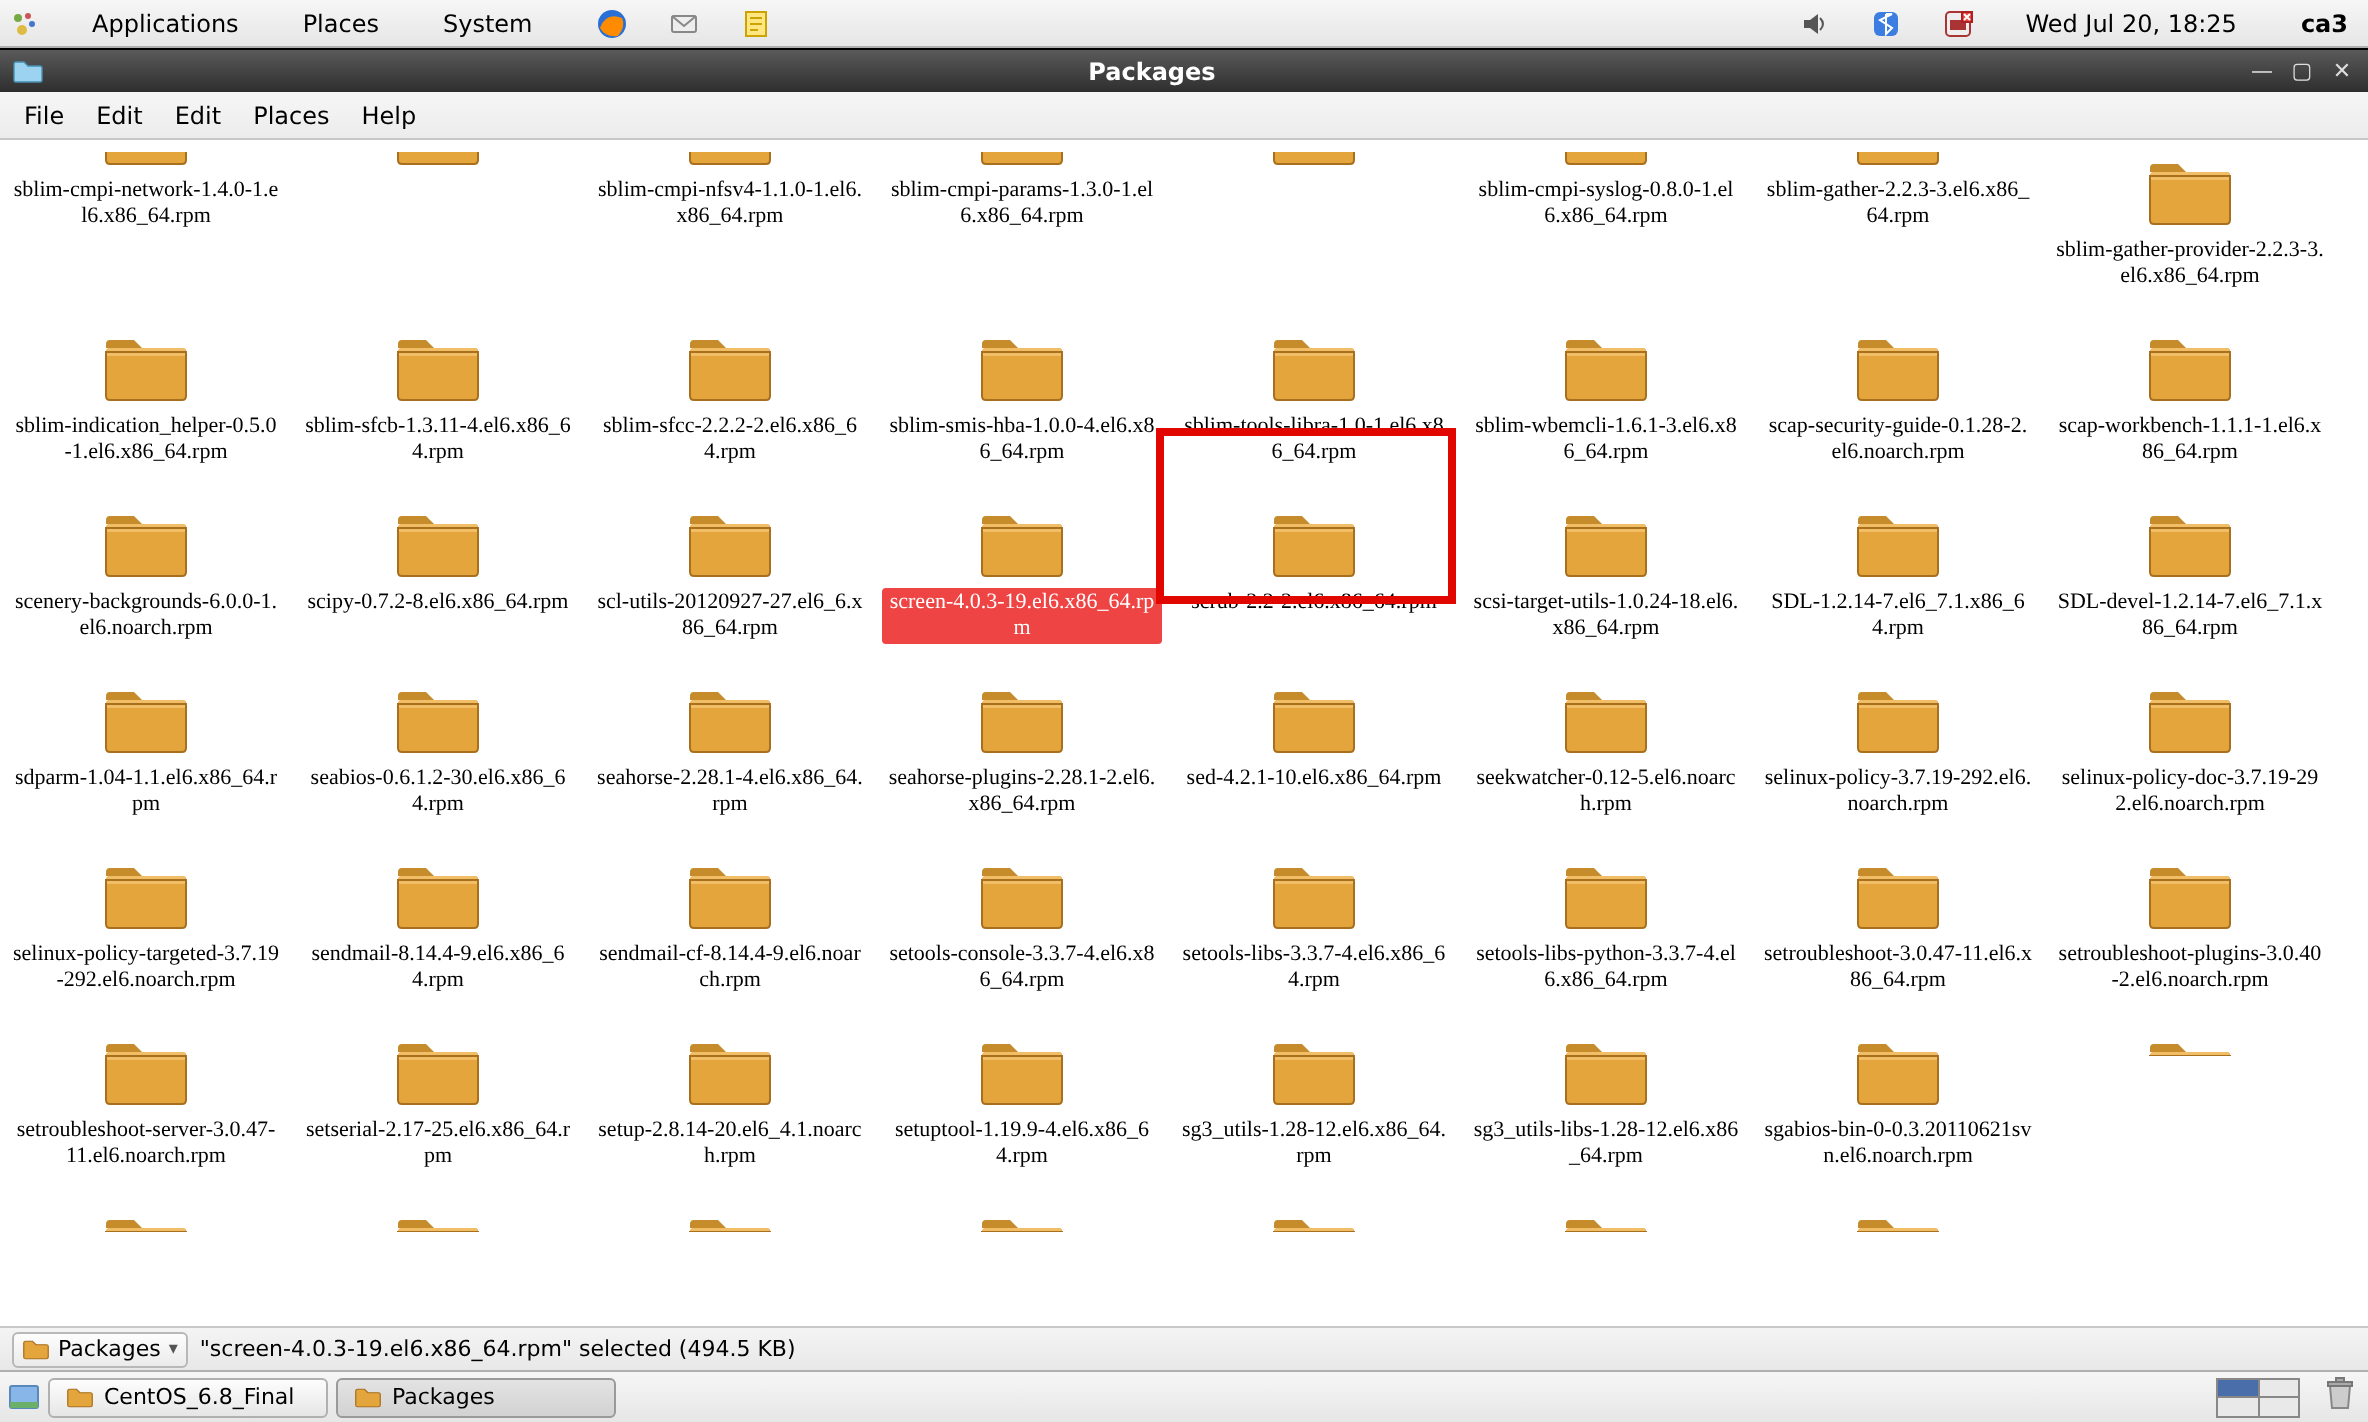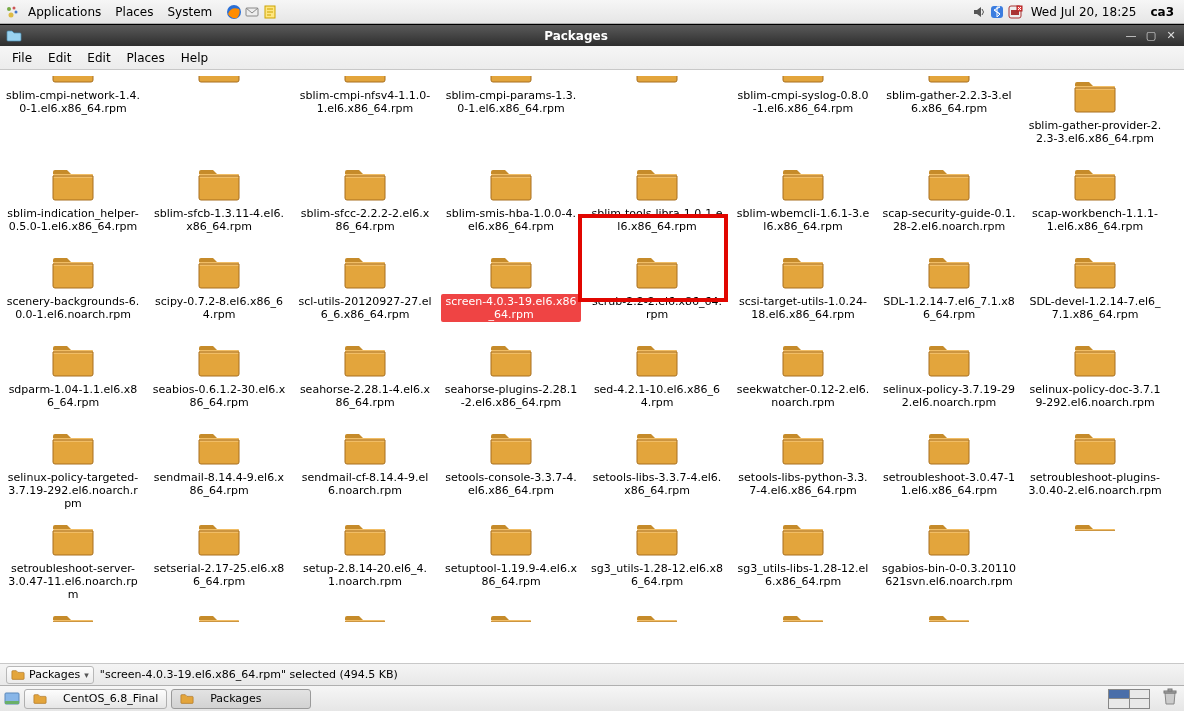--- a/index.html
+++ b/index.html
@@ -6,21 +6,21 @@
   html, body { width: 1184px; height: 711px; font-family: "DejaVu Sans", "Liberation Sans", sans-serif; font-size: 12px; background: #fff; color: #000; overflow: hidden; }
 
   
   .top-panel {
     height: 24px;
     background: linear-gradient(to bottom, #f6f6f6, #e6e6e6);
     border-bottom: 1px solid #b0b0b0;
     display: flex; align-items: center;
     padding: 0 4px;
   }
-  .top-panel .left, .top-panel .right { display:flex; align-items:center; gap:2px; }
+  .top-panel .left, .top-panel .right { display:flex; align-items:center; gap:20px; }
   .top-panel .left { flex: 0 0 auto; }
   .top-panel .spacer { flex: 1 1 auto; }
   .top-panel .menu-label { padding: 2px 6px; cursor: default; }
   .panel-icon { width:16px; height:16px; display:inline-flex; align-items:center; justify-content:center; }
   .panel-icon svg { width:16px; height:16px; }
   .clock { padding: 0 6px; }
   .username { padding: 0 6px; font-weight: bold; }
 
   
   .titlebar {
@@ -74,20 +74,21 @@
   .file-item .thumb { width:48px; height:40px; display:flex; align-items:flex-end; justify-content:center; margin-bottom:2px; }
   .file-item .thumb svg { width:48px; height:40px; }
   .file-item .label-box { min-height: 38px; display:flex; align-items:flex-start; justify-content:center; }
   .file-item .label {
     font-size: 11px;
     line-height: 13px;
     max-width: 140px;
     word-break: break-all;
     padding: 1px 3px;
     border-radius: 2px;
+    font-family: Liberation Serif, serif;
   }
   .file-item.first-row .thumb { height: 10px; overflow:hidden; }
   .file-item.selected .label { background: #ef4444; color:#fff; }
 
   .highlight-box {
     position:absolute;
     border: 4px solid #e10600;
     pointer-events:none;
   }
 
@@ -121,21 +122,21 @@
     gap: 4px;
   }
   .task-btn {
     display:inline-flex; align-items:center;
     height:20px;
     padding: 0 8px;
     border:1px solid #b0b0b0;
     background:linear-gradient(to bottom,#fdfdfd,#e6e6e6);
     border-radius:3px;
     font-size:11px;
-    gap:16px;
+    gap:5px;
     min-width:140px;
   }
   .task-btn.active {
     background:linear-gradient(to bottom,#e3e3e3,#d2d2d2);
     border-color:#9a9a9a;
   }
   .taskbar .spacer { flex:1; }
   .workspace-sw {
     width:42px; height:20px;
     display:grid;
@@ -541,21 +542,21 @@
           <span class="label">sed-4.2.1-10.el6.x86_64.rpm</span>
         </div>
       </div>
       <div class="file-item">
         <div class="thumb">
           <svg viewBox="0 0 48 40">
             <use href="#folder-icon"></use>
           </svg>
         </div>
         <div class="label-box">
-          <span class="label">seekwatcher-0.12-2.el6.noarch.rpm</span>
+          <span class="label">seekwatcher-0.12-5.el6.noarch.rpm</span>
         </div>
       </div>
       <div class="file-item">
         <div class="thumb">
           <svg viewBox="0 0 48 40">
             <use href="#folder-icon"></use>
           </svg>
         </div>
         <div class="label-box">
           <span class="label">selinux-policy-3.7.19-292.el6.noarch.rpm</span>

